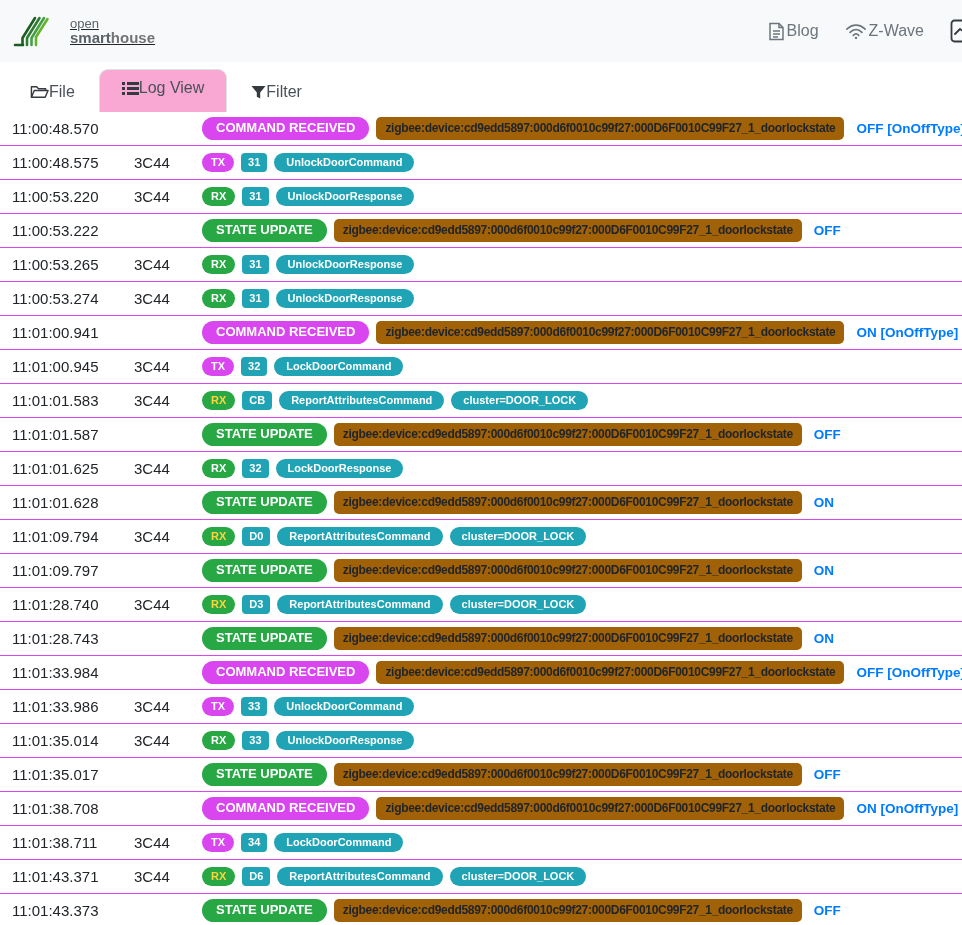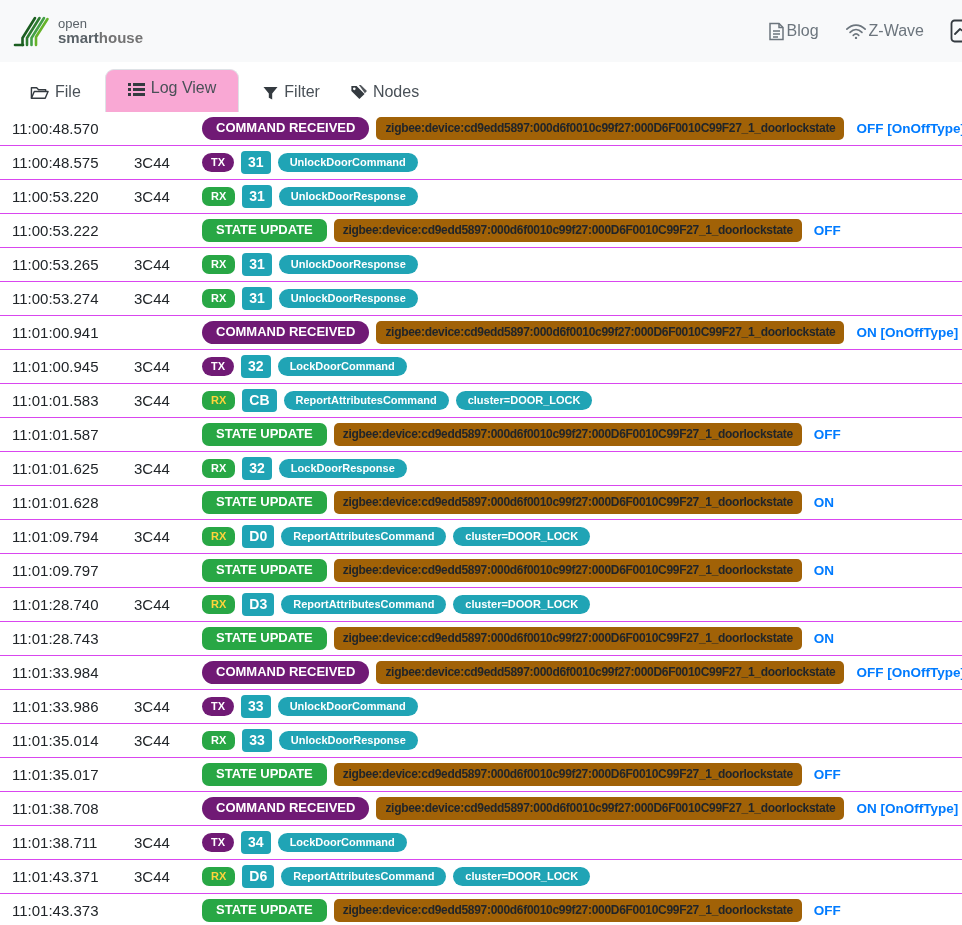--- a/index.html
+++ b/index.html
@@ -5,34 +5,34 @@
   html,body{margin:0;padding:0;}
   body{
     width:962px;height:925px;overflow:hidden;background:#fff;
     font-family:"Liberation Sans", sans-serif;color:#212529;position:relative;
   }
   
   .topbar{
     height:62px;background:#f8f9fa;display:flex;align-items:center;
     justify-content:space-between;padding:0 0 0 10px;position:relative;
   }
-  .brand{display:flex;align-items:center;gap:4px;}
+  .brand{display:flex;align-items:center;gap:16px;text-decoration:underline;}
   .brand svg{display:block;}
   .brand-text{line-height:1.05;margin-top:2px;}
   .brand-open{font-size:13px;color:#5a6268;display:block;}
   .brand-line2{font-size:15px;font-weight:bold;}
   .brand-smart{color:#5a6268;}
   .brand-house{color:#737373;}
   .topnav{display:flex;align-items:center;gap:26px;position:absolute;right:-16px;top:0;height:62px;}
   .topnav-link{display:flex;align-items:center;gap:2px;color:#6c757d;font-size:16px;cursor:pointer;}
   .topnav-link svg{display:block;}
   
   .tabs{display:flex;align-items:flex-end;padding:13px 0 0 16px;height:50px;box-sizing:border-box;}
   .tab{
-    display:flex;align-items:flex-end;gap:6px;font-size:16px;color:#495057;
+    display:flex;align-items:center;gap:0;font-size:16px;color:#495057;
     padding:9px 14px 11px;cursor:pointer;white-space:nowrap;
   }
   .tab.active{
     border:1px solid #dee2e6;border-bottom:none;border-radius:9px 9px 0 0;
     background:#f9a8d4;padding:9px 22px 15px;margin:0 10px;
   }
   .tab svg{display:block;}
   
   .log-table{width:100%;}
   .log-row{
@@ -40,27 +40,27 @@
     padding-left:12px;box-sizing:content-box;
   }
   .cell-time{width:122px;font-size:15px;flex:none;}
   .cell-node{width:68px;font-size:15px;flex:none;}
   .cell-badges{display:flex;align-items:center;gap:7px;min-width:0;}
   .pill{
     border-radius:999px;color:#fff;font-weight:bold;font-size:11px;
     padding:3px 12px;white-space:nowrap;line-height:1.25;
   }
   .pill.dir{padding:3px 9px;}
-  .bg-red{background:#701a75;}
-  .bg-green{background:#28a745;border-radius:7px;}
+  .bg-red{background:#d946ef;}
+  .bg-green{background:#28a745;}
   .bg-teal{background:#20a4b5;}
   .pill.evt{font-size:13px;padding:3.5px 14px;}
   .dir-alt{color:#ffd43b;}
   .badge-seq{
-    background:#20a4b5;color:#fff;font-weight:bold;font-size:14px;
+    background:#20a4b5;color:#fff;font-weight:bold;font-size:11px;
     border-radius:4px;padding:3px 7px;line-height:1.25;
   }
   .badge-dev{
     background:#a16207;color:#212529;font-weight:bold;font-size:12px;
     letter-spacing:-0.3px;border-radius:5px;padding:4px 9px;white-space:nowrap;line-height:1.2;
   }
   .state-text{color:#007bff;font-weight:bold;font-size:13.5px;margin-left:5px;white-space:nowrap;}
 </style>
 </head>
 <body>
@@ -145,30 +145,20 @@
 
   <div class="tab">
     <span>
       <svg width="15" height="15" viewBox="0 0 16 16" fill="#343a40">
         <path d="M0.5 1 H15.5 L9.8 8 V14.5 L6.2 12.5 V8 Z"></path>
       </svg>
     </span>
     <span>Filter</span>
   </div>
 
-  <div class="tab">
-    <span>
-      <svg width="19" height="17" viewBox="0 0 20 18" fill="#343a40">
-        <path d="M9 2 L17.5 10.5 L12 16 L3.5 7.5 V2 Z"></path>
-        <circle cx="6.6" cy="5.1" r="1.4" fill="#fff"></circle>
-        <path d="M11.5 1 h2 L20 7.5 L17.8 9.7 Z" opacity="0.85"></path>
-      </svg>
-    </span>
-    <span>Nodes</span>
-  </div>
 </nav>
 
 <main class="log-table" id="log-table">
     <div class="log-row">
       <div class="cell-time">11:00:48.570</div>
       <div class="cell-node"></div>
       <div class="cell-badges">
         <div class="pill evt bg-red">COMMAND RECEIVED</div>
         <div class="badge-dev">zigbee:device:cd9edd5897:000d6f0010c99f27:000D6F0010C99F27_1_doorlockstate</div>
         <div class="state-text">OFF [OnOffType]</div>

